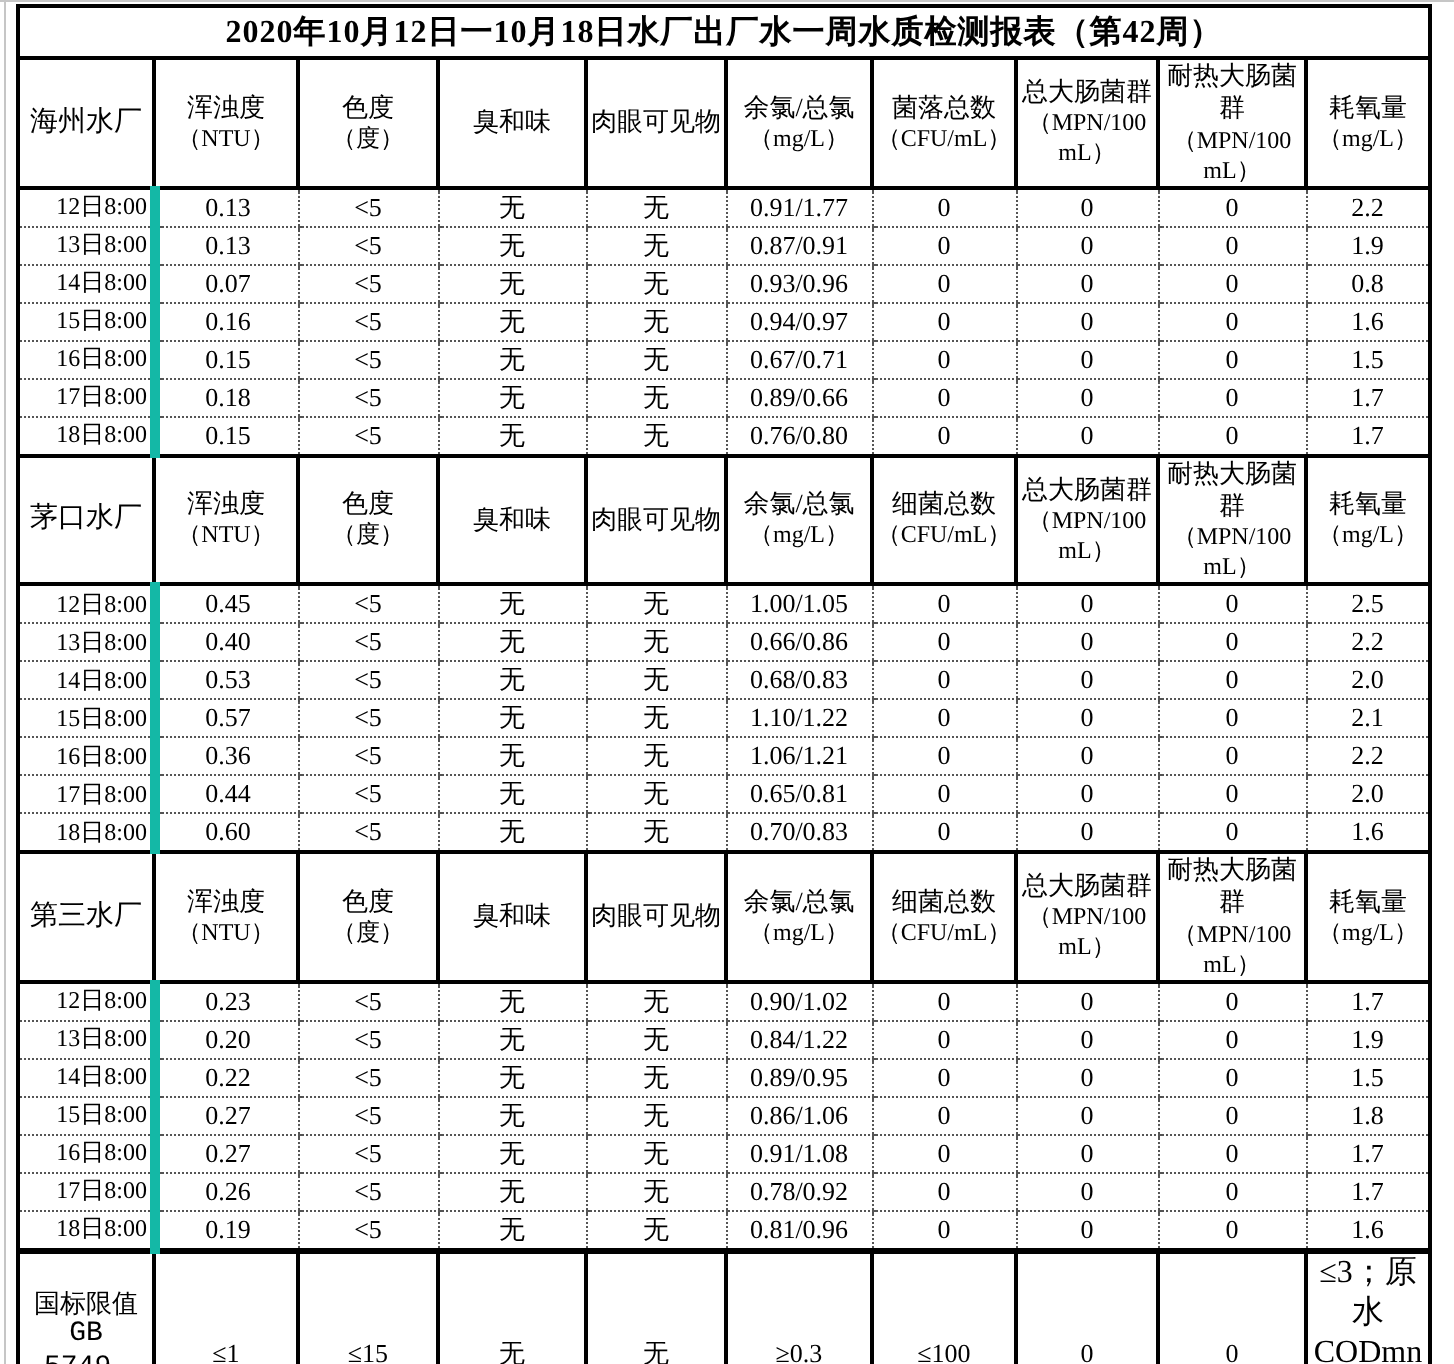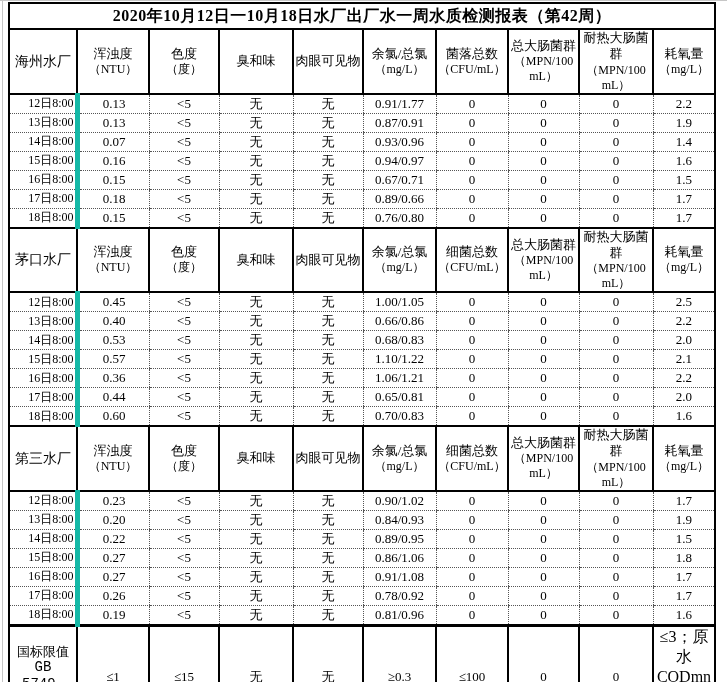--- a/index.html
+++ b/index.html
@@ -133,21 +133,21 @@
       <tr class="data-row">
         <td class="time-cell">14日8:00</td>
         <td class="first-val">0.07</td>
         <td>&lt;5</td>
         <td>无</td>
         <td>无</td>
         <td>0.93/0.96</td>
         <td>0</td>
         <td>0</td>
         <td>0</td>
-        <td>1.4</td>
+        <td>0.8</td>
       </tr>
       <tr class="data-row">
         <td class="time-cell">15日8:00</td>
         <td class="first-val">0.16</td>
         <td>&lt;5</td>
         <td>无</td>
         <td>无</td>
         <td>0.94/0.97</td>
         <td>0</td>
         <td>0</td>
@@ -359,21 +359,21 @@
         <td>0</td>
         <td>0</td>
         <td>1.7</td>
       </tr>
       <tr class="data-row">
         <td class="time-cell">13日8:00</td>
         <td class="first-val">0.20</td>
         <td>&lt;5</td>
         <td>无</td>
         <td>无</td>
-        <td>0.84/0.93</td>
+        <td>0.84/1.22</td>
         <td>0</td>
         <td>0</td>
         <td>0</td>
         <td>1.9</td>
       </tr>
       <tr class="data-row">
         <td class="time-cell">14日8:00</td>
         <td class="first-val">0.22</td>
         <td>&lt;5</td>
         <td>无</td>

